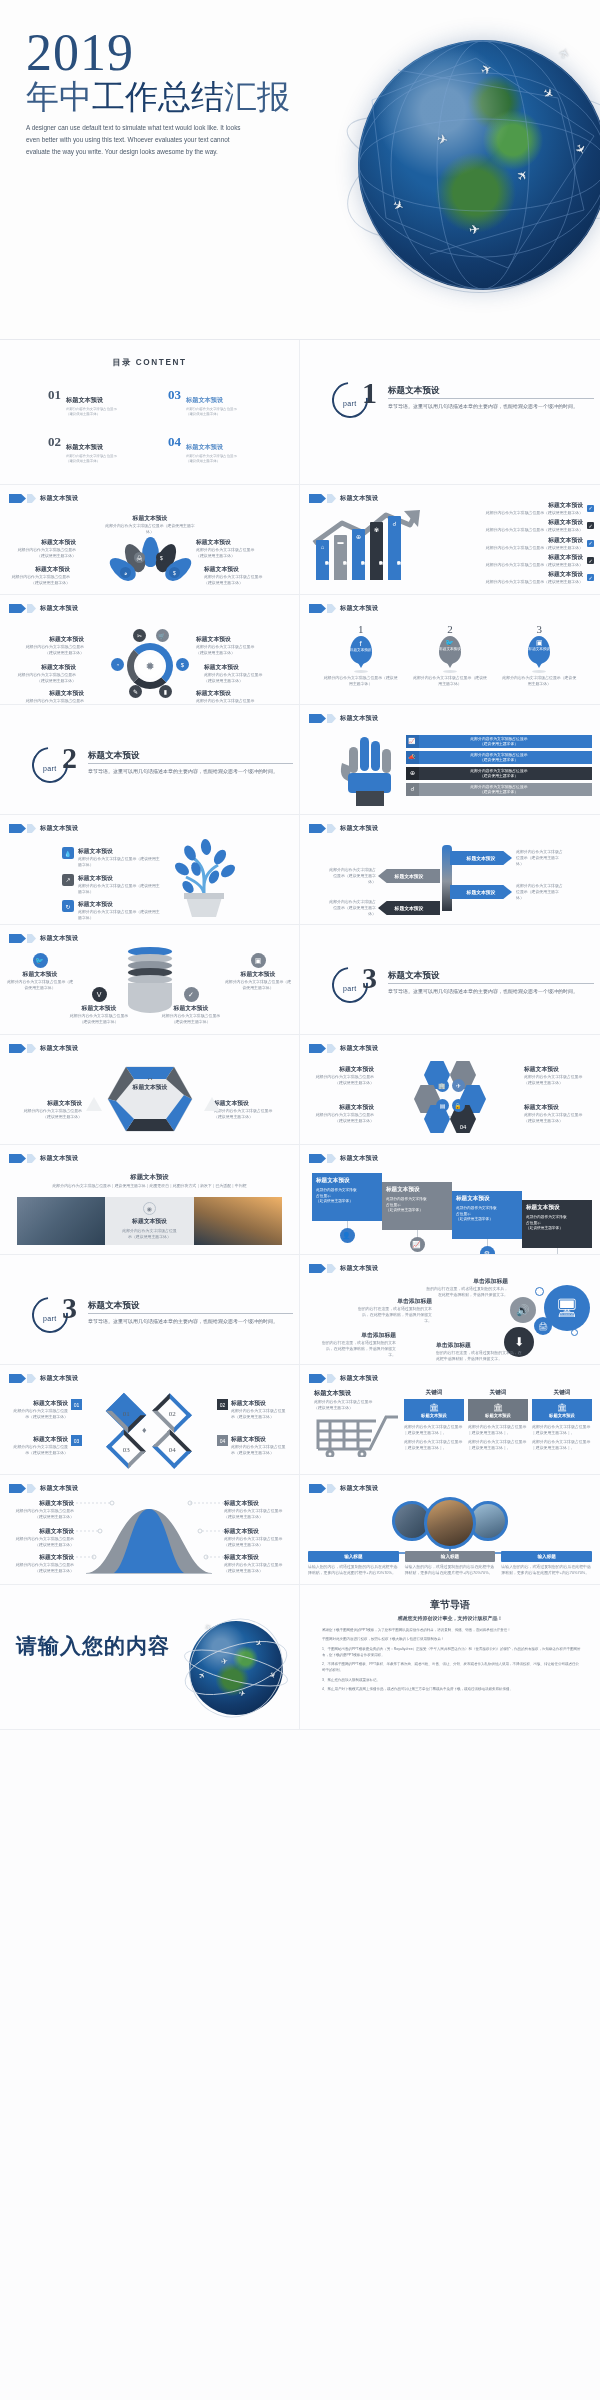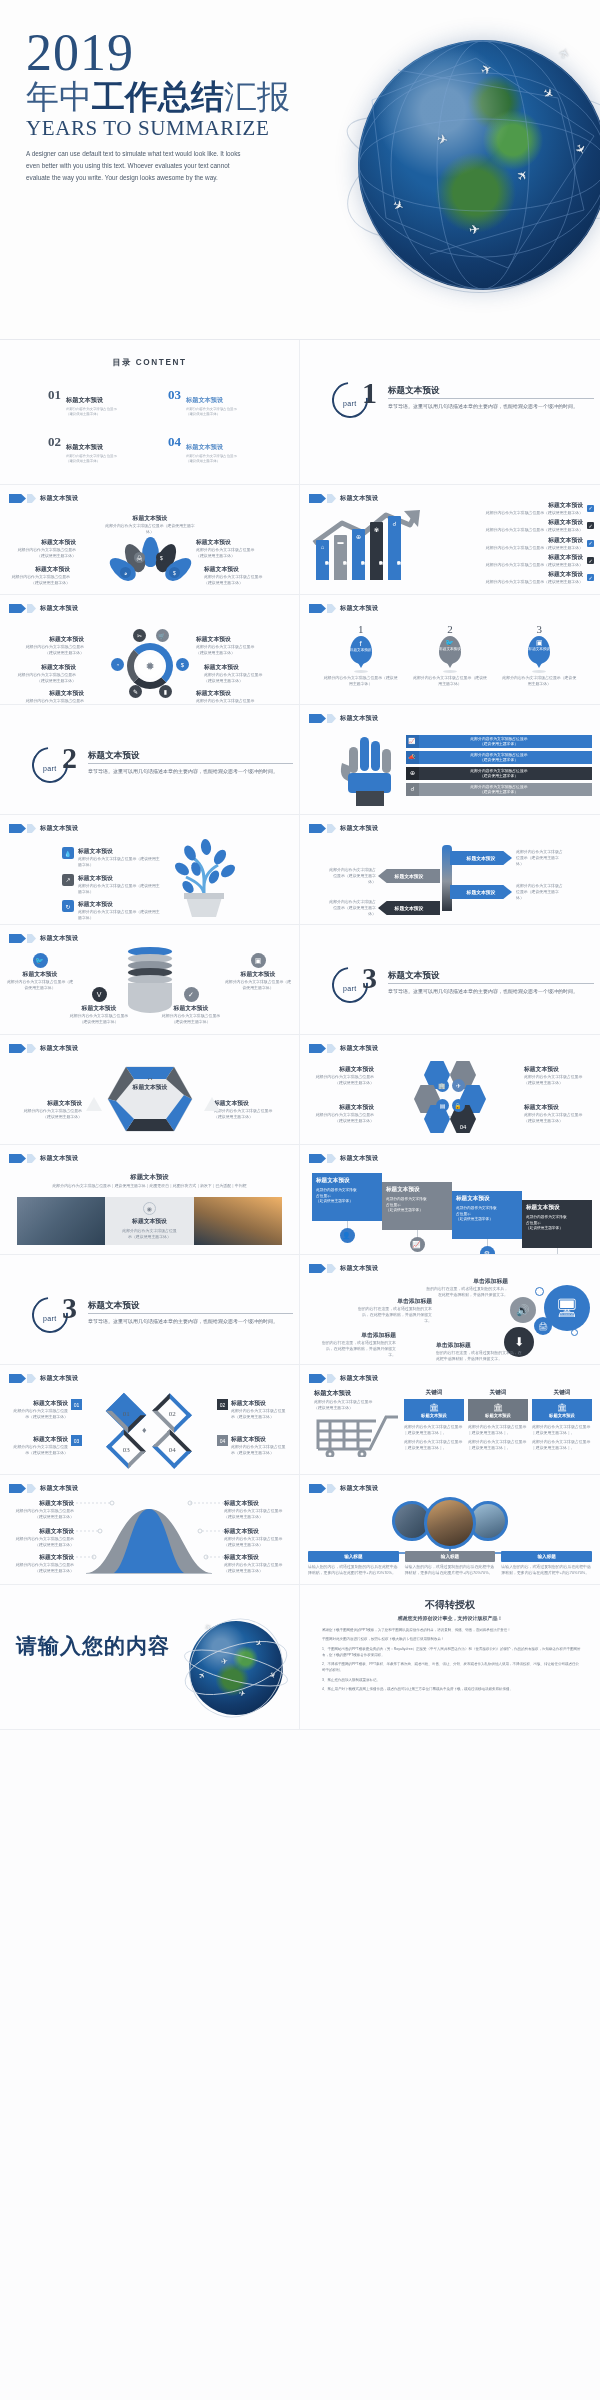--- a/index.html
+++ b/index.html
@@ -10,21 +10,21 @@
     overflow:hidden;position:relative;
   }
   .page{width:600px;height:2400px;position:relative;background:#fcfcfd;}
 
   
   .cover{position:relative;width:600px;height:340px;background:#fdfdfd;overflow:hidden;}
   .cover-inner{position:absolute;left:26px;top:28px;width:330px;}
   .cv-year{font-size:52px;line-height:.95;color:#2a4f7c;letter-spacing:1px;font-family:"Liberation Serif","DejaVu Serif",serif;}
   .cv-cn{font-size:33px;line-height:1.08;letter-spacing:0px;white-space:nowrap;margin-top:2px;}
   .cv-cn .lt{color:#3a5d88;font-weight:400;}
-  .cv-cn .bd{color:#1d3f6b;font-weight:700;}
+  .cv-cn .bd{color:#1d3f6b;font-weight:400;}
   .cv-en{font-family:"Liberation Serif","DejaVu Serif",serif;font-size:21px;color:#2c4a70;letter-spacing:.6px;margin-top:1px;}
   .cv-p{font-size:6.4px;line-height:1.85;color:#4c5a6b;margin-top:7px;width:218px;}
   .globe{
     position:absolute;right:-8px;top:40px;width:250px;height:250px;border-radius:50%;
     background:
       radial-gradient(circle at 34% 28%, rgba(255,255,255,.35) 0 9%, rgba(255,255,255,0) 28%),
       radial-gradient(circle at 62% 40%, #4f9a4a 0 7%, rgba(79,154,74,0) 14%),
       radial-gradient(circle at 47% 61%, #3f7f3b 0 11%, rgba(63,127,59,0) 20%),
       radial-gradient(circle at 55% 25%, #2f6e35 0 6%, rgba(47,110,53,0) 12%),
       radial-gradient(circle at 40% 35%, #1d5f9e 0 30%, #123a6b 62%, #071d3c 100%);
@@ -146,21 +146,20 @@
     <span class="plane" style="right:14px;top:142px;transform:rotate(64deg)">✈</span>
     <span class="plane" style="right:120px;top:222px;transform:rotate(-8deg)">✈</span>
     <span class="plane" style="right:196px;top:198px;transform:rotate(28deg)">✈</span>
     <span class="plane" style="right:30px;top:46px;transform:rotate(-72deg)">✈</span>
 
     <div class="cover-inner">
       <div class="cv-year">2019</div>
       <div class="cv-cn">
         <span class="lt">年中</span><span class="bd">工作总结</span><span class="lt">汇报</span>
       </div>
-      <div class="cv-en">YEARS TO SUMMARIZE</div>
       <div class="cv-p">A designer can use default text to simulate what text would look like. It looks even better with you using this text. Whoever evaluates your text cannot evaluate the way you write. Your design looks awesome by the way.</div>
     </div>
     <div class="cover-sep"></div>
   </div>
 
   <div class="grid">
 
     <div class="slide tall">
       <div class="toc-h">目录 CONTENT</div>
       <div class="toc-item" style="left:48px;top:48px">
@@ -954,21 +953,21 @@
         <span class="plane" style="left:24px;top:10px;font-size:8px;transform:rotate(-28deg)">✈</span>
         <span class="plane" style="left:74px;top:26px;font-size:8px;transform:rotate(36deg)">✈</span>
         <span class="plane" style="left:18px;top:58px;font-size:8px;transform:rotate(-56deg)">✈</span>
         <span class="plane" style="left:58px;top:76px;font-size:8px;transform:rotate(10deg)">✈</span>
         <span class="plane" style="left:88px;top:58px;font-size:8px;transform:rotate(62deg)">✈</span>
         <span class="plane" style="left:40px;top:44px;font-size:8px;transform:rotate(-8deg)">✈</span>
       </div>
     </div>
 
     <div class="slide tall">
-      <div class="cp-ttl">不得转授权</div>
+      <div class="cp-ttl">章节导语</div>
       <div class="cp-sub">感谢您支持原创设计事业，支持设计版权产品！</div>
       <div class="cp-body">
         <p>感谢您下载千图网提供的PPT模板，为了您和千图网以及原创作者的利益，请勿复制、传播、销售，否则将承担法律责任！</p>
         <p>千图网对此类图内容进行授权，按照年授权下载大致的卡包进行使用限制收益！</p>
         <p>1、千图网站出售的PPT模板是免费的典（另：Royalty-free）正版受《中华人民共和国著作法》和《世界版权公约》的保护，作品的所有版权，应知晓著作权归千图网所有，您下载的是PPT模板著作权使用权。</p>
         <p>2、不得将千图网的PPT模板、PPT素材、半条形于再次商、或者出租、出售、转让、分销、发布或者作为礼物供他人使用，不得转授权、出版、转让给任公司或者任公司中的权利。</p>
         <p>3、禁止把作品加入限制或重新标记。</p>
         <p>4、禁止用户对下载模式及网上传播作品，或者作品可以让第三方单位门票或共享免费下载，或通过转移电话服务系统传播。</p>
       </div>
     </div>

